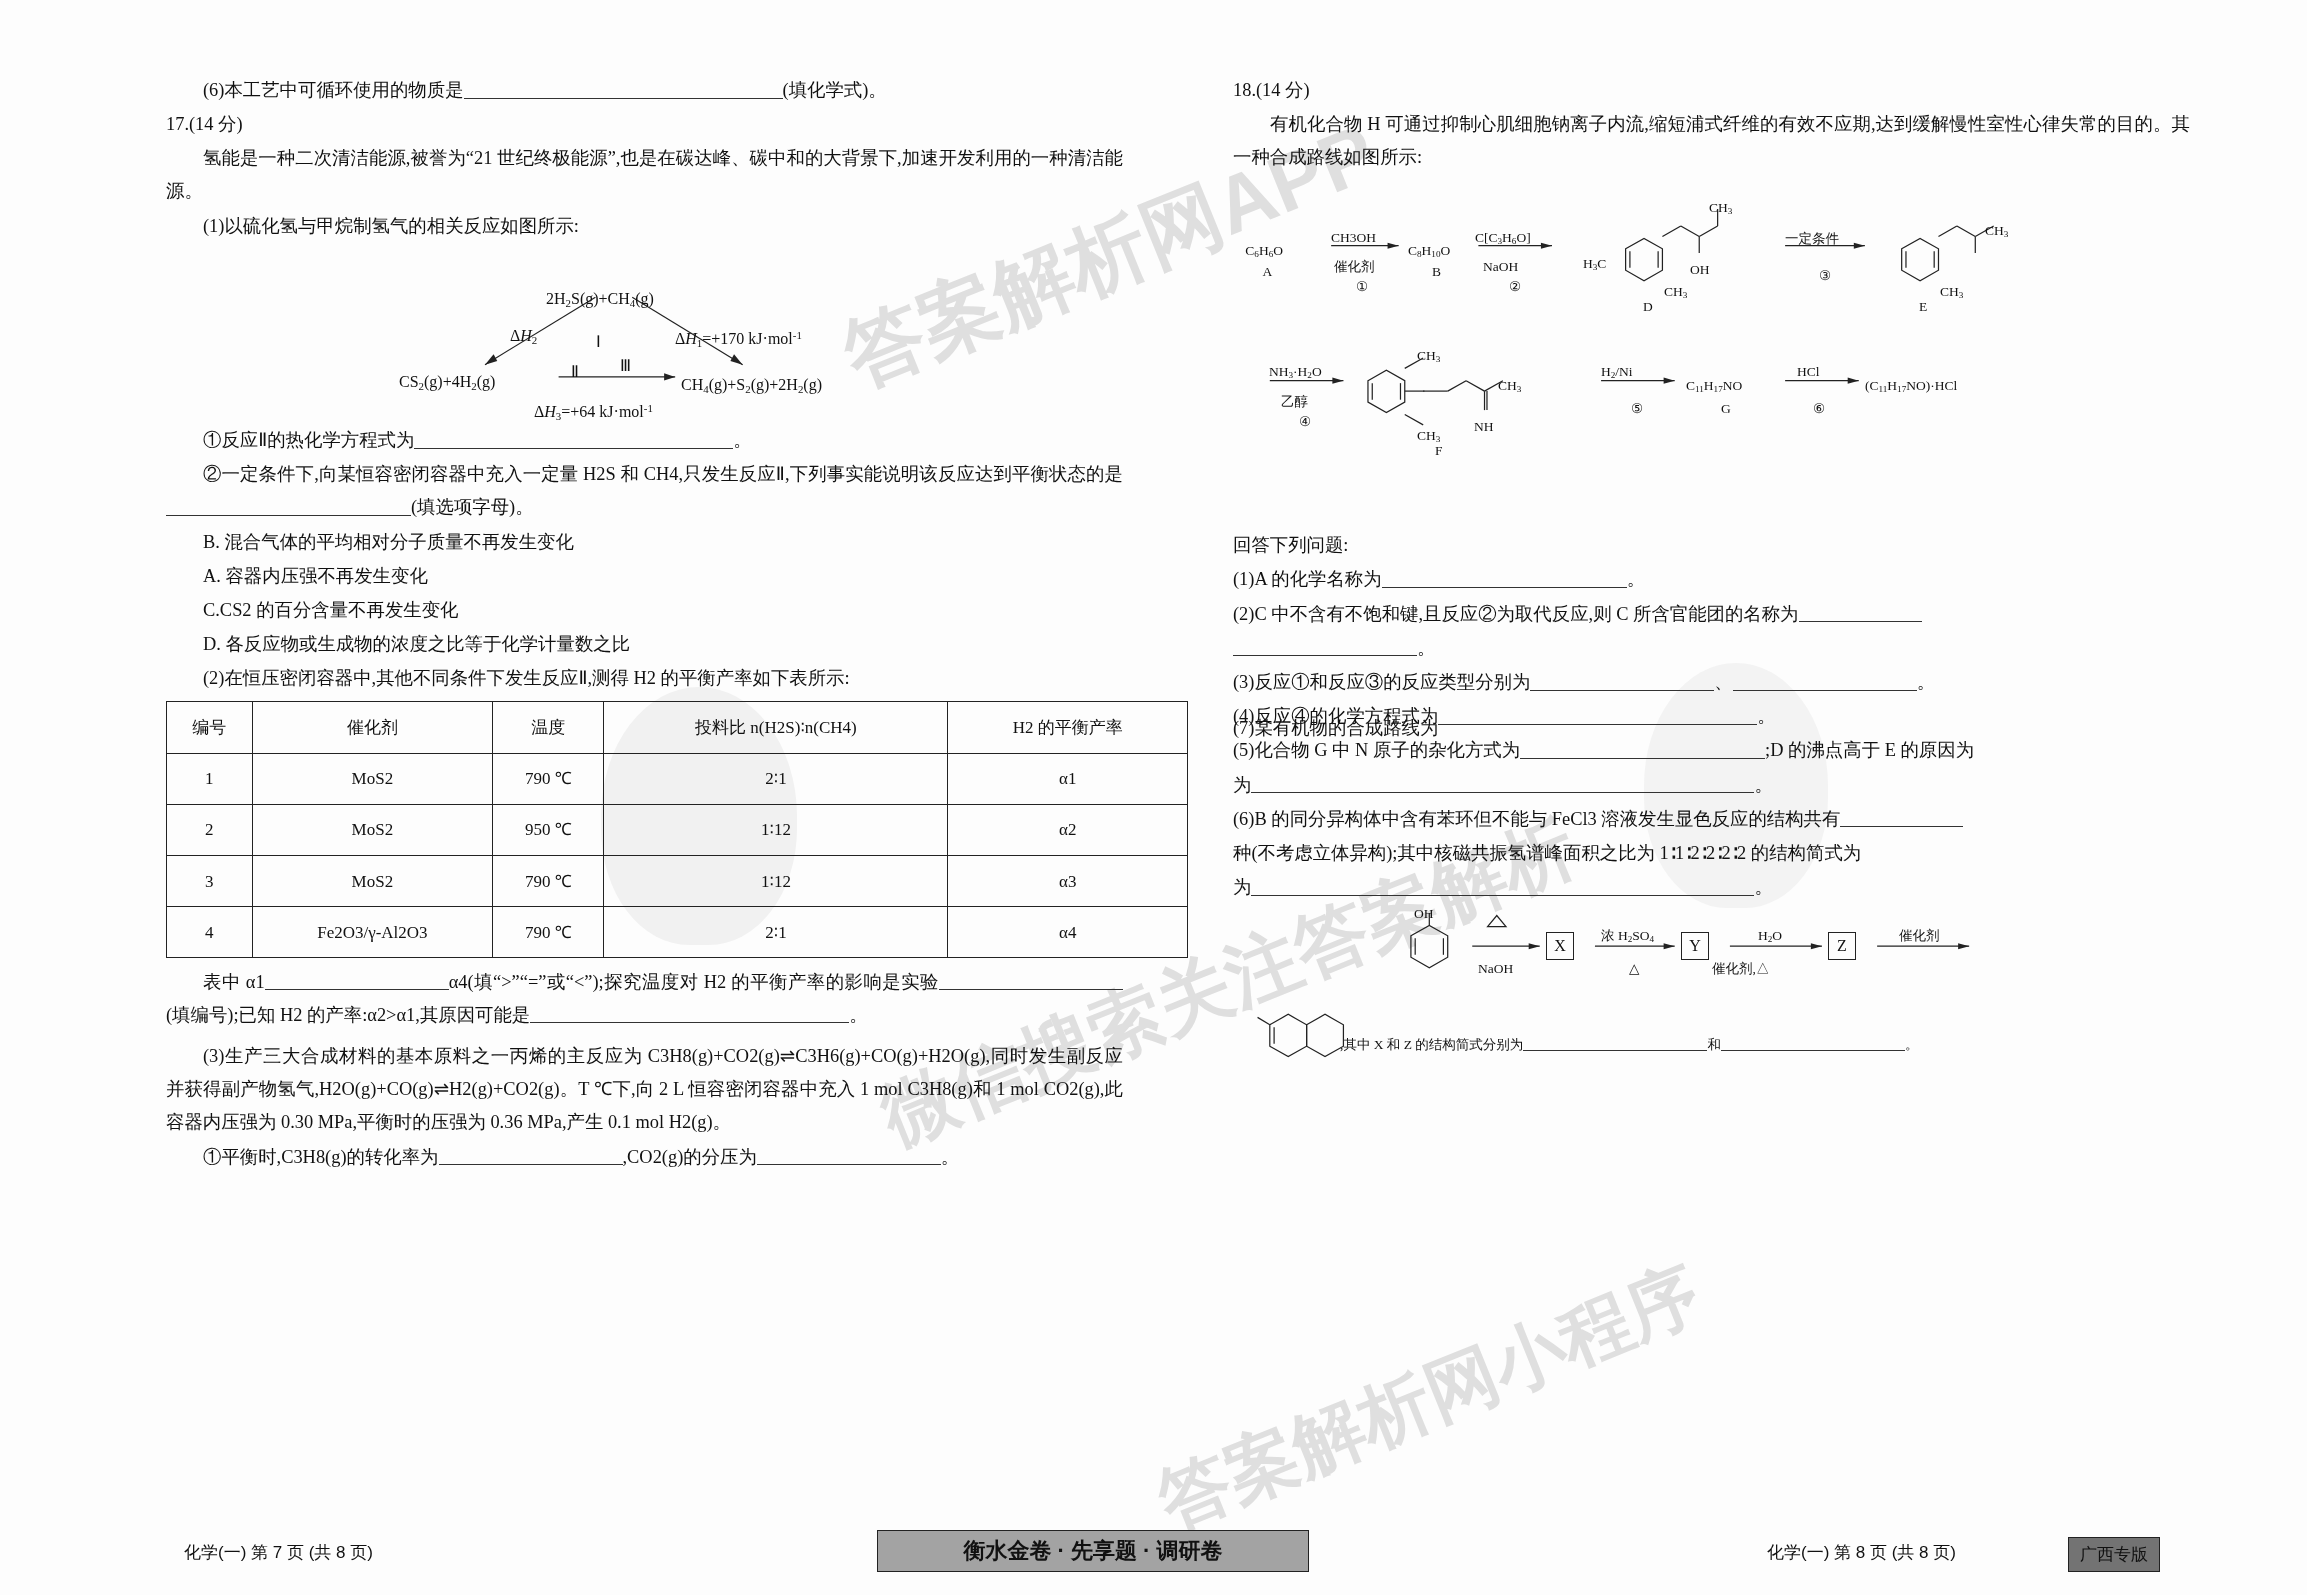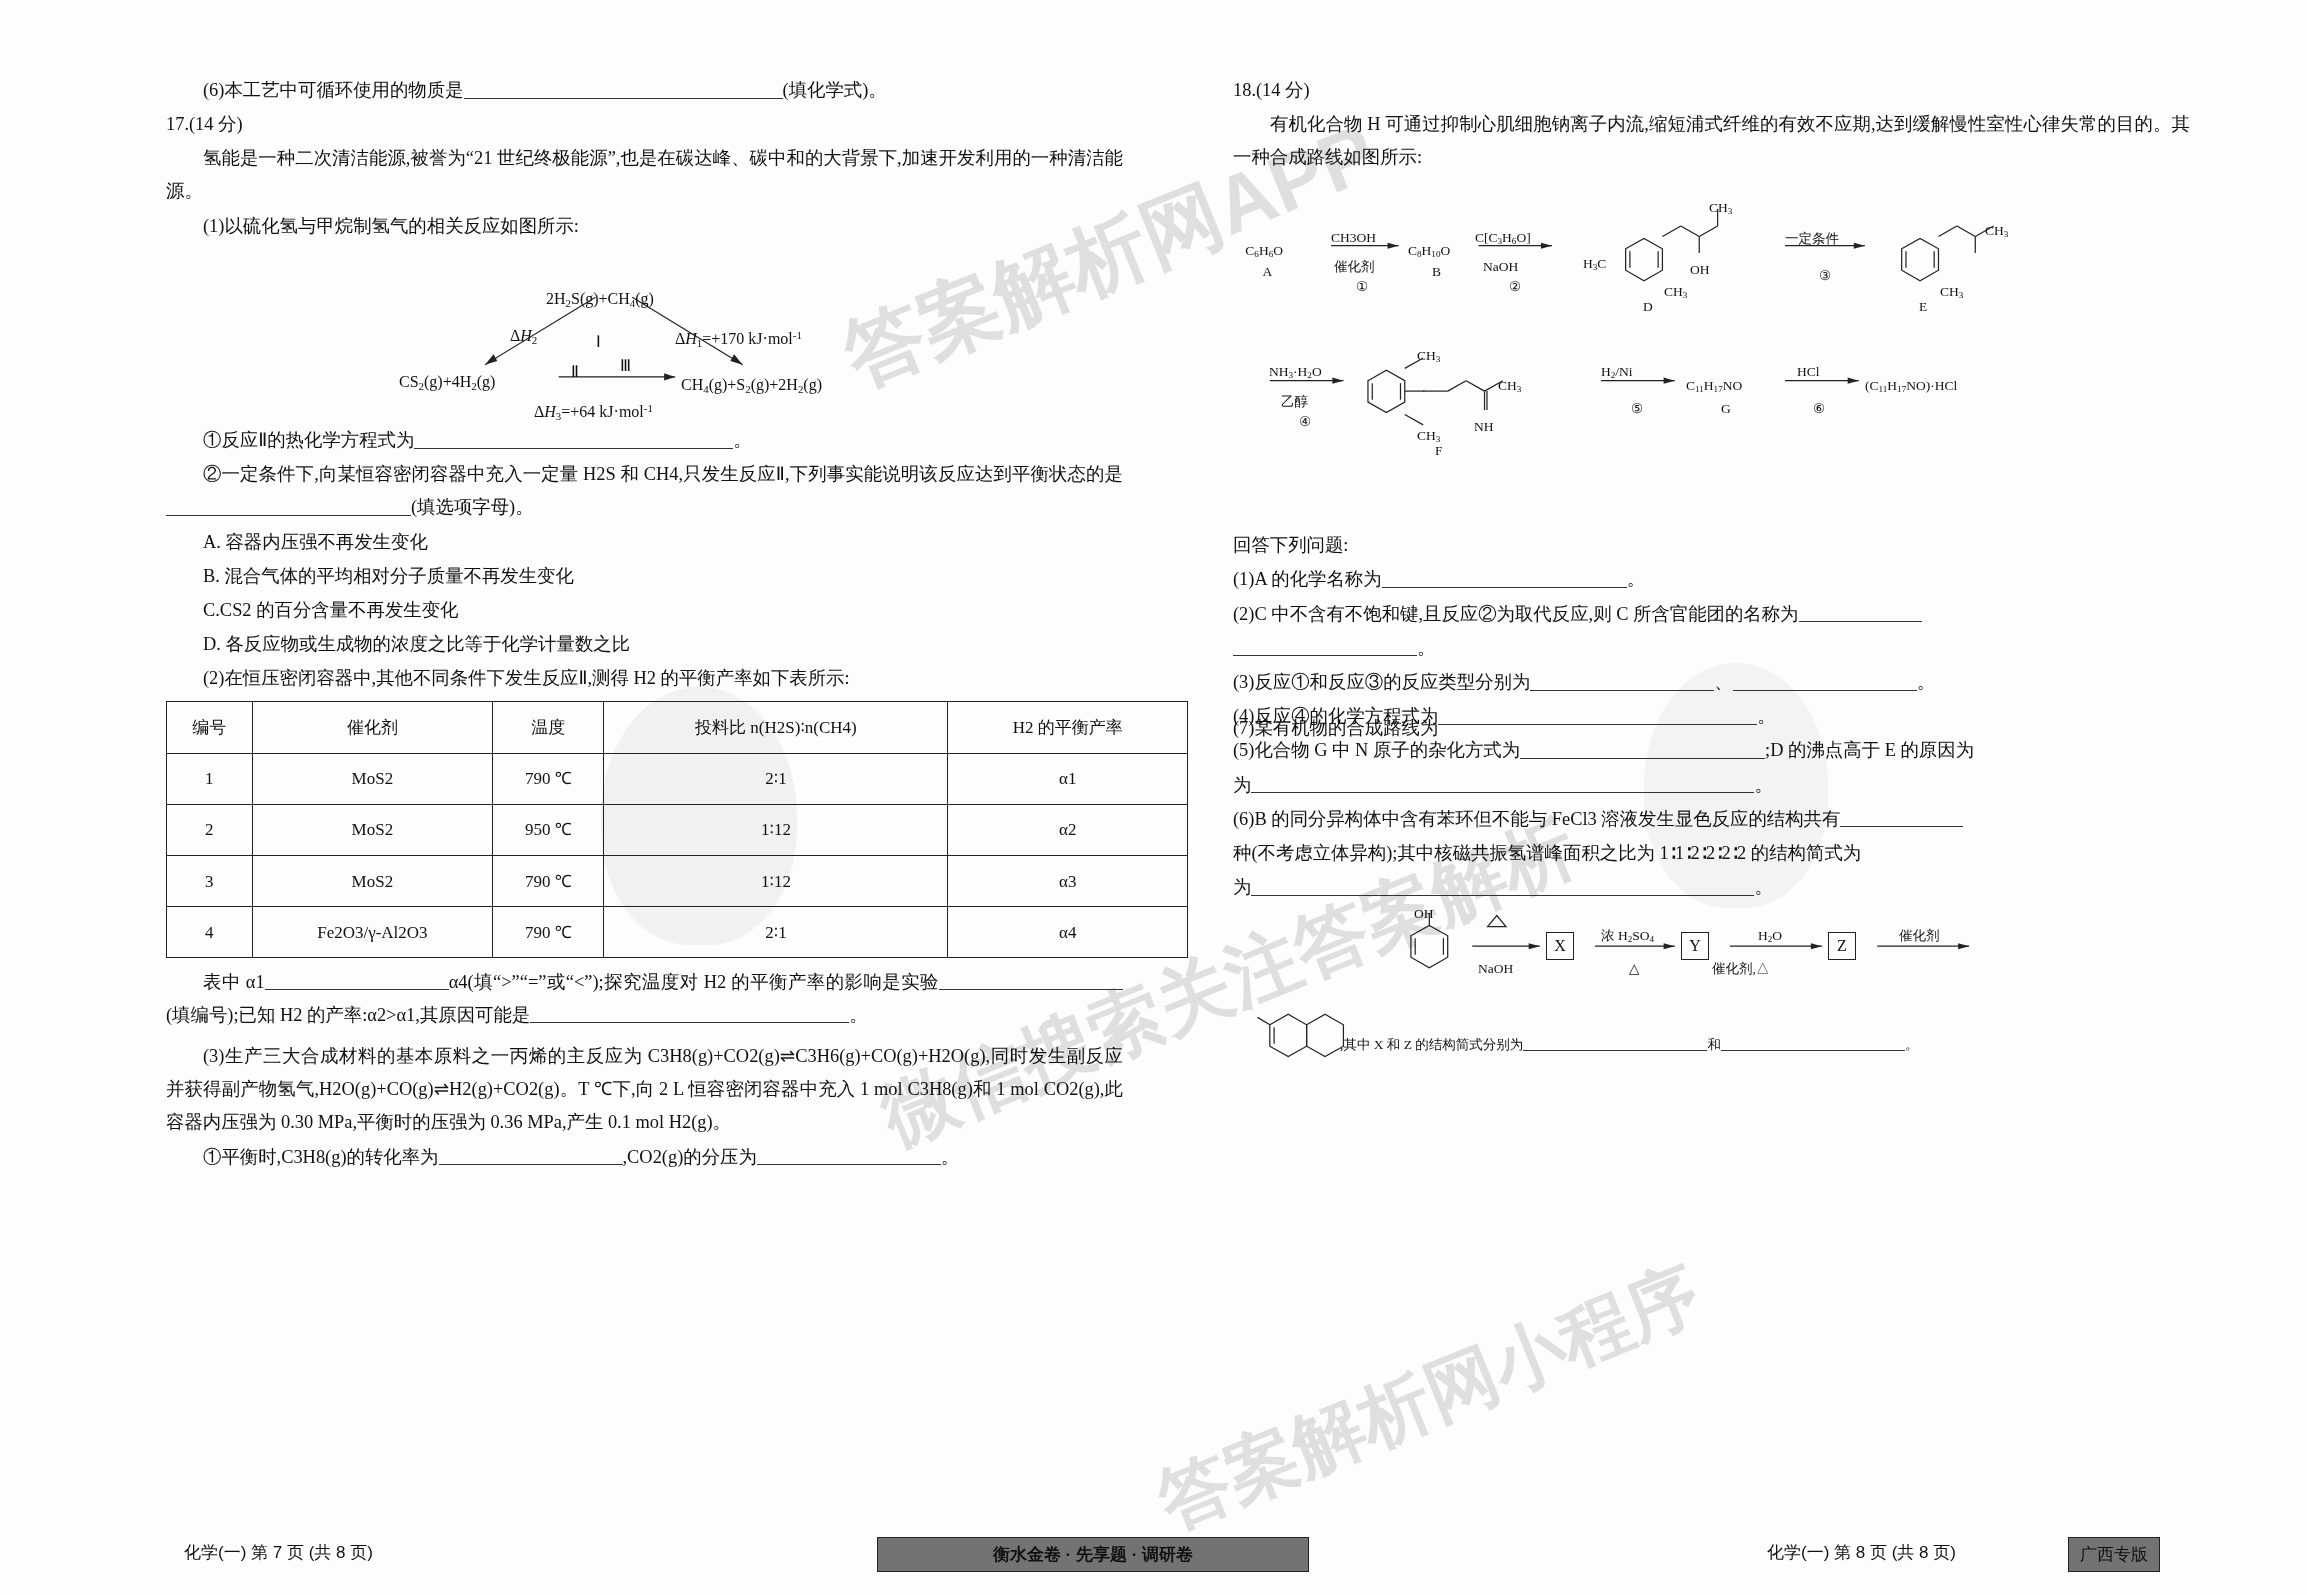--- a/index.html
+++ b/index.html
@@ -128,24 +128,24 @@
   .footer-left { left: 184px; }
   .footer-right { left: 1767px; }
   .footer-center {
     position: absolute;
     bottom: 23px;
     left: 877px;
     width: 430px;
     text-align: center;
     border: 1.2px solid #222;
     padding: 4.9px 0;
-    font-size: 17px;
+    font-size: 22px;
     font-weight: bold;
     font-family: "Liberation Sans", sans-serif;
-    background: #737373;
+    background: #a3a3a3;
   }
   .footer-tag {
     position: absolute;
     bottom: 23px;
     right: 147px;
     border: 1.2px solid #222;
     padding: 4.9px 11px;
     font-size: 17px;
     font-family: "Liberation Sans", sans-serif;
     background: #737373;
@@ -199,22 +199,22 @@
     </div>
 
     <div class="p indent">
       <span>①反应Ⅱ的热化学方程式为</span><span class="blank b-xl"></span><span>。</span>
     </div>
 
     <div class="p indent">
       <span>②一定条件下,向某恒容密闭容器中充入一定量 H2S 和 CH4,只发生反应Ⅱ,下列事实能说明该反应达到平衡状态的是</span><span class="blank b-lg"></span><span>(填选项字母)。</span>
     </div>
 
+    <div class="p indent">B. 混合气体的平均相对分子质量不再发生变化</div>
     <div class="p indent">A. 容器内压强不再发生变化</div>
-    <div class="p indent">B. 混合气体的平均相对分子质量不再发生变化</div>
     <div class="p indent">C.CS2 的百分含量不再发生变化</div>
     <div class="p indent">D. 各反应物或生成物的浓度之比等于化学计量数之比</div>
 
     <div class="p indent">(2)在恒压密闭容器中,其他不同条件下发生反应Ⅱ,测得 H2 的平衡产率如下表所示:</div>
 
     <table class="eqtable">
       <thead>
         <tr>
           <th>编号</th>
           <th>催化剂</th>

